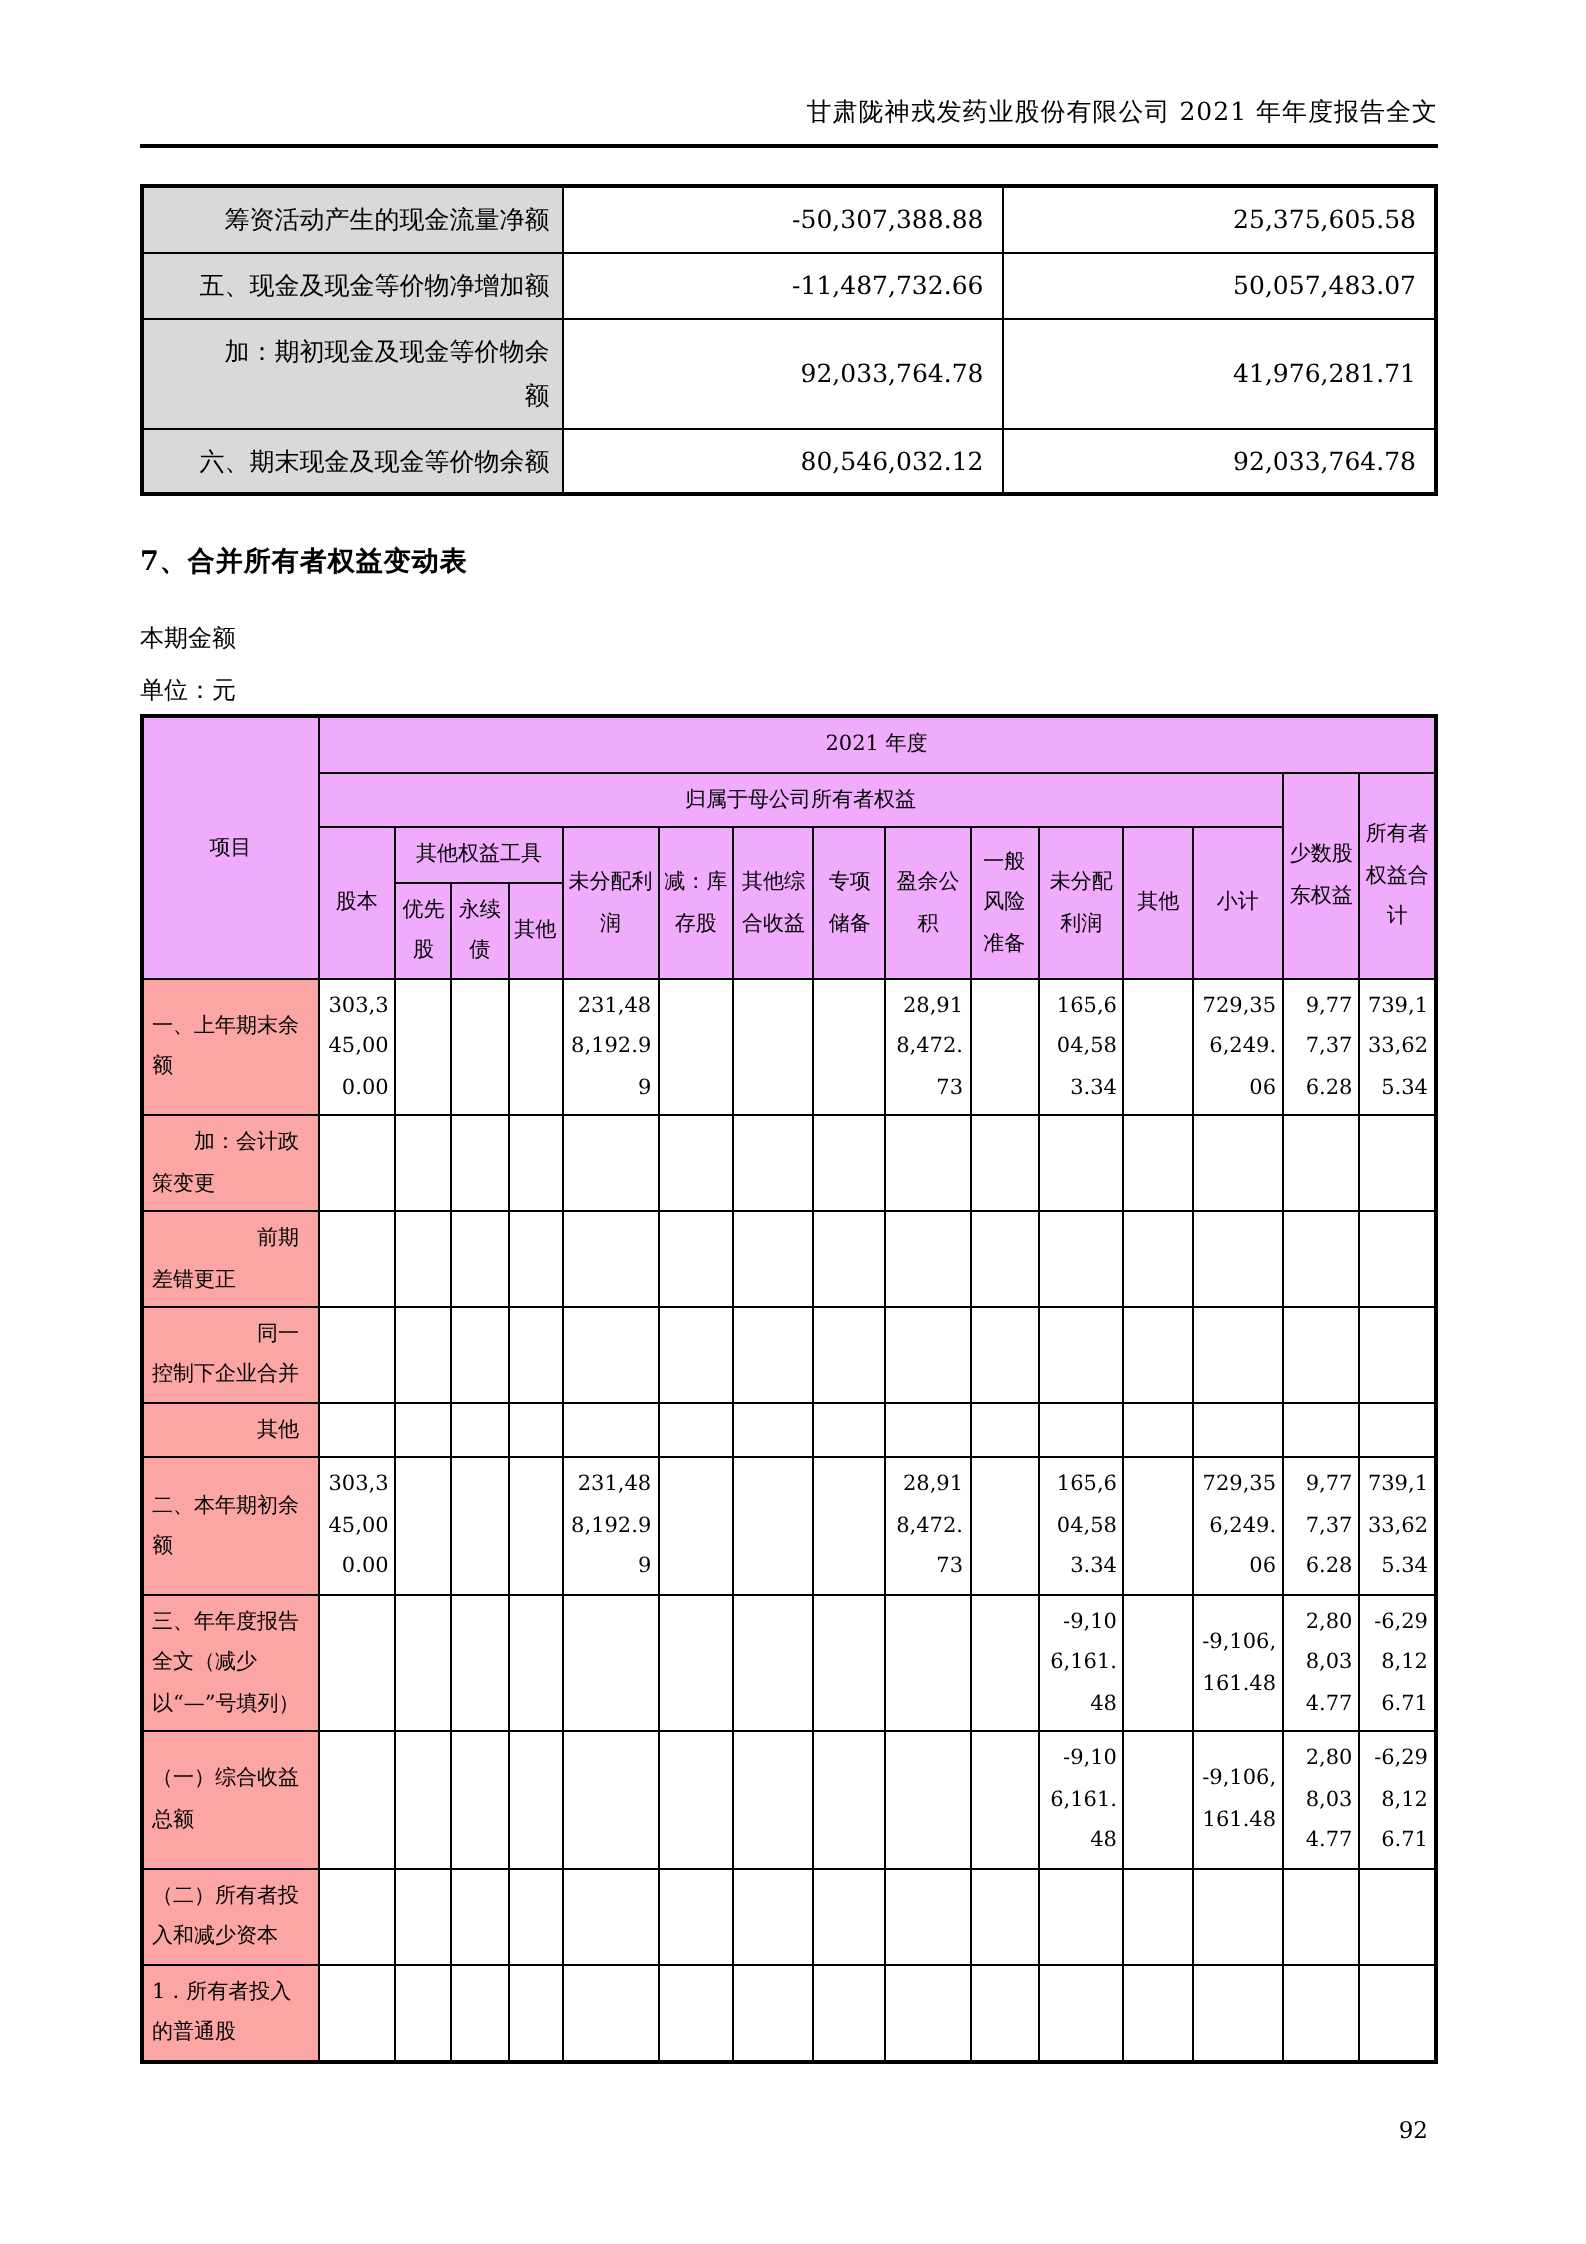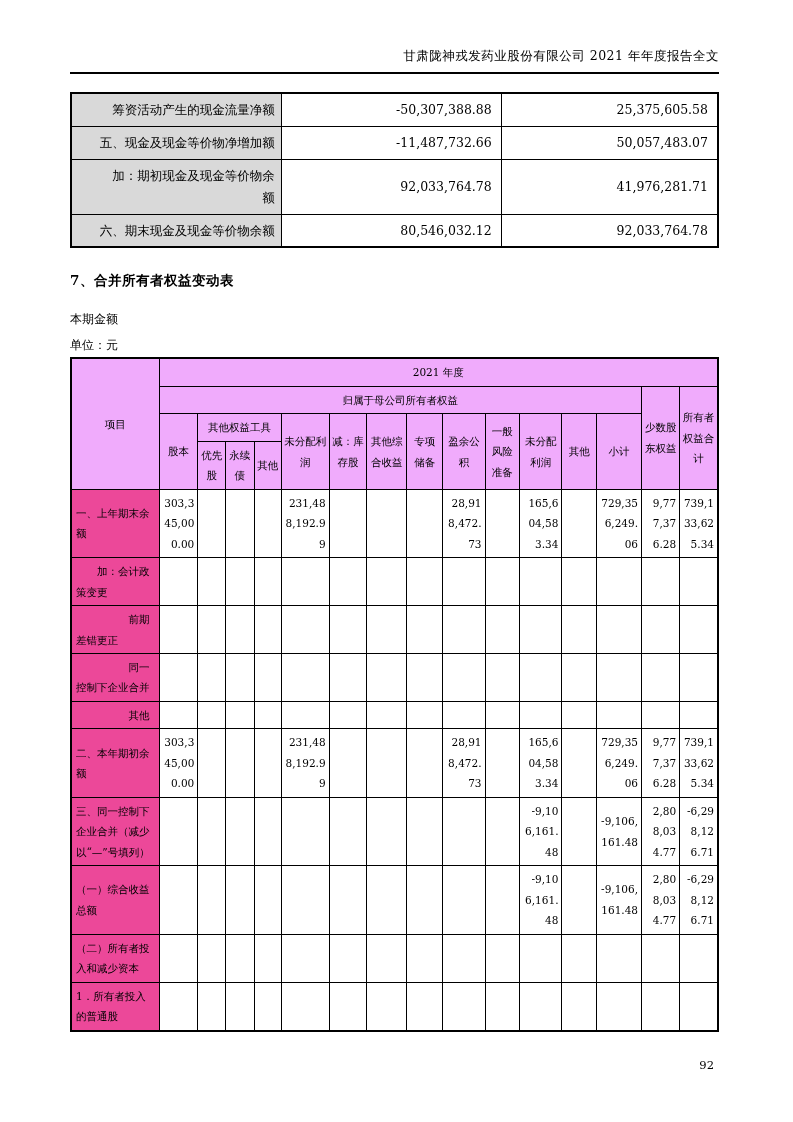--- a/index.html
+++ b/index.html
@@ -66,21 +66,21 @@
     padding: 3px 2px;
     line-height: 1.95;
     word-break: break-all;
   }
   .eq-table td {
     vertical-align: middle;
     line-height: 1.95;
     word-break: break-all;
   }
   .eq-table td.label {
-    background: #ec4899;
+    background: #fca5a5;
     text-align: left;
     padding: 3px 4px;
   }
   .eq-table td.num {
     background: #fff;
     text-align: right;
     padding: 3px 3px;
   }
   
   .c-item { width: 13.6%; } .c-gb   { width: 6.0%; }  .c-pref { width: 4.3%; }
@@ -291,21 +291,21 @@
           <td class="num"></td>
           <td class="num">28,918,472.73</td>
           <td class="num"></td>
           <td class="num">165,604,583.34</td>
           <td class="num"></td>
           <td class="num">729,356,249.06</td>
           <td class="num">9,777,376.28</td>
           <td class="num">739,133,625.34</td>
         </tr>
         <tr>
-          <td class="label">三、同一控制下企业合并（减少以“—”号填列）</td>
+          <td class="label">三、年年度报告全文（减少以“—”号填列）</td>
           <td class="num"></td>
           <td class="num"></td>
           <td class="num"></td>
           <td class="num"></td>
           <td class="num"></td>
           <td class="num"></td>
           <td class="num"></td>
           <td class="num"></td>
           <td class="num"></td>
           <td class="num"></td>

